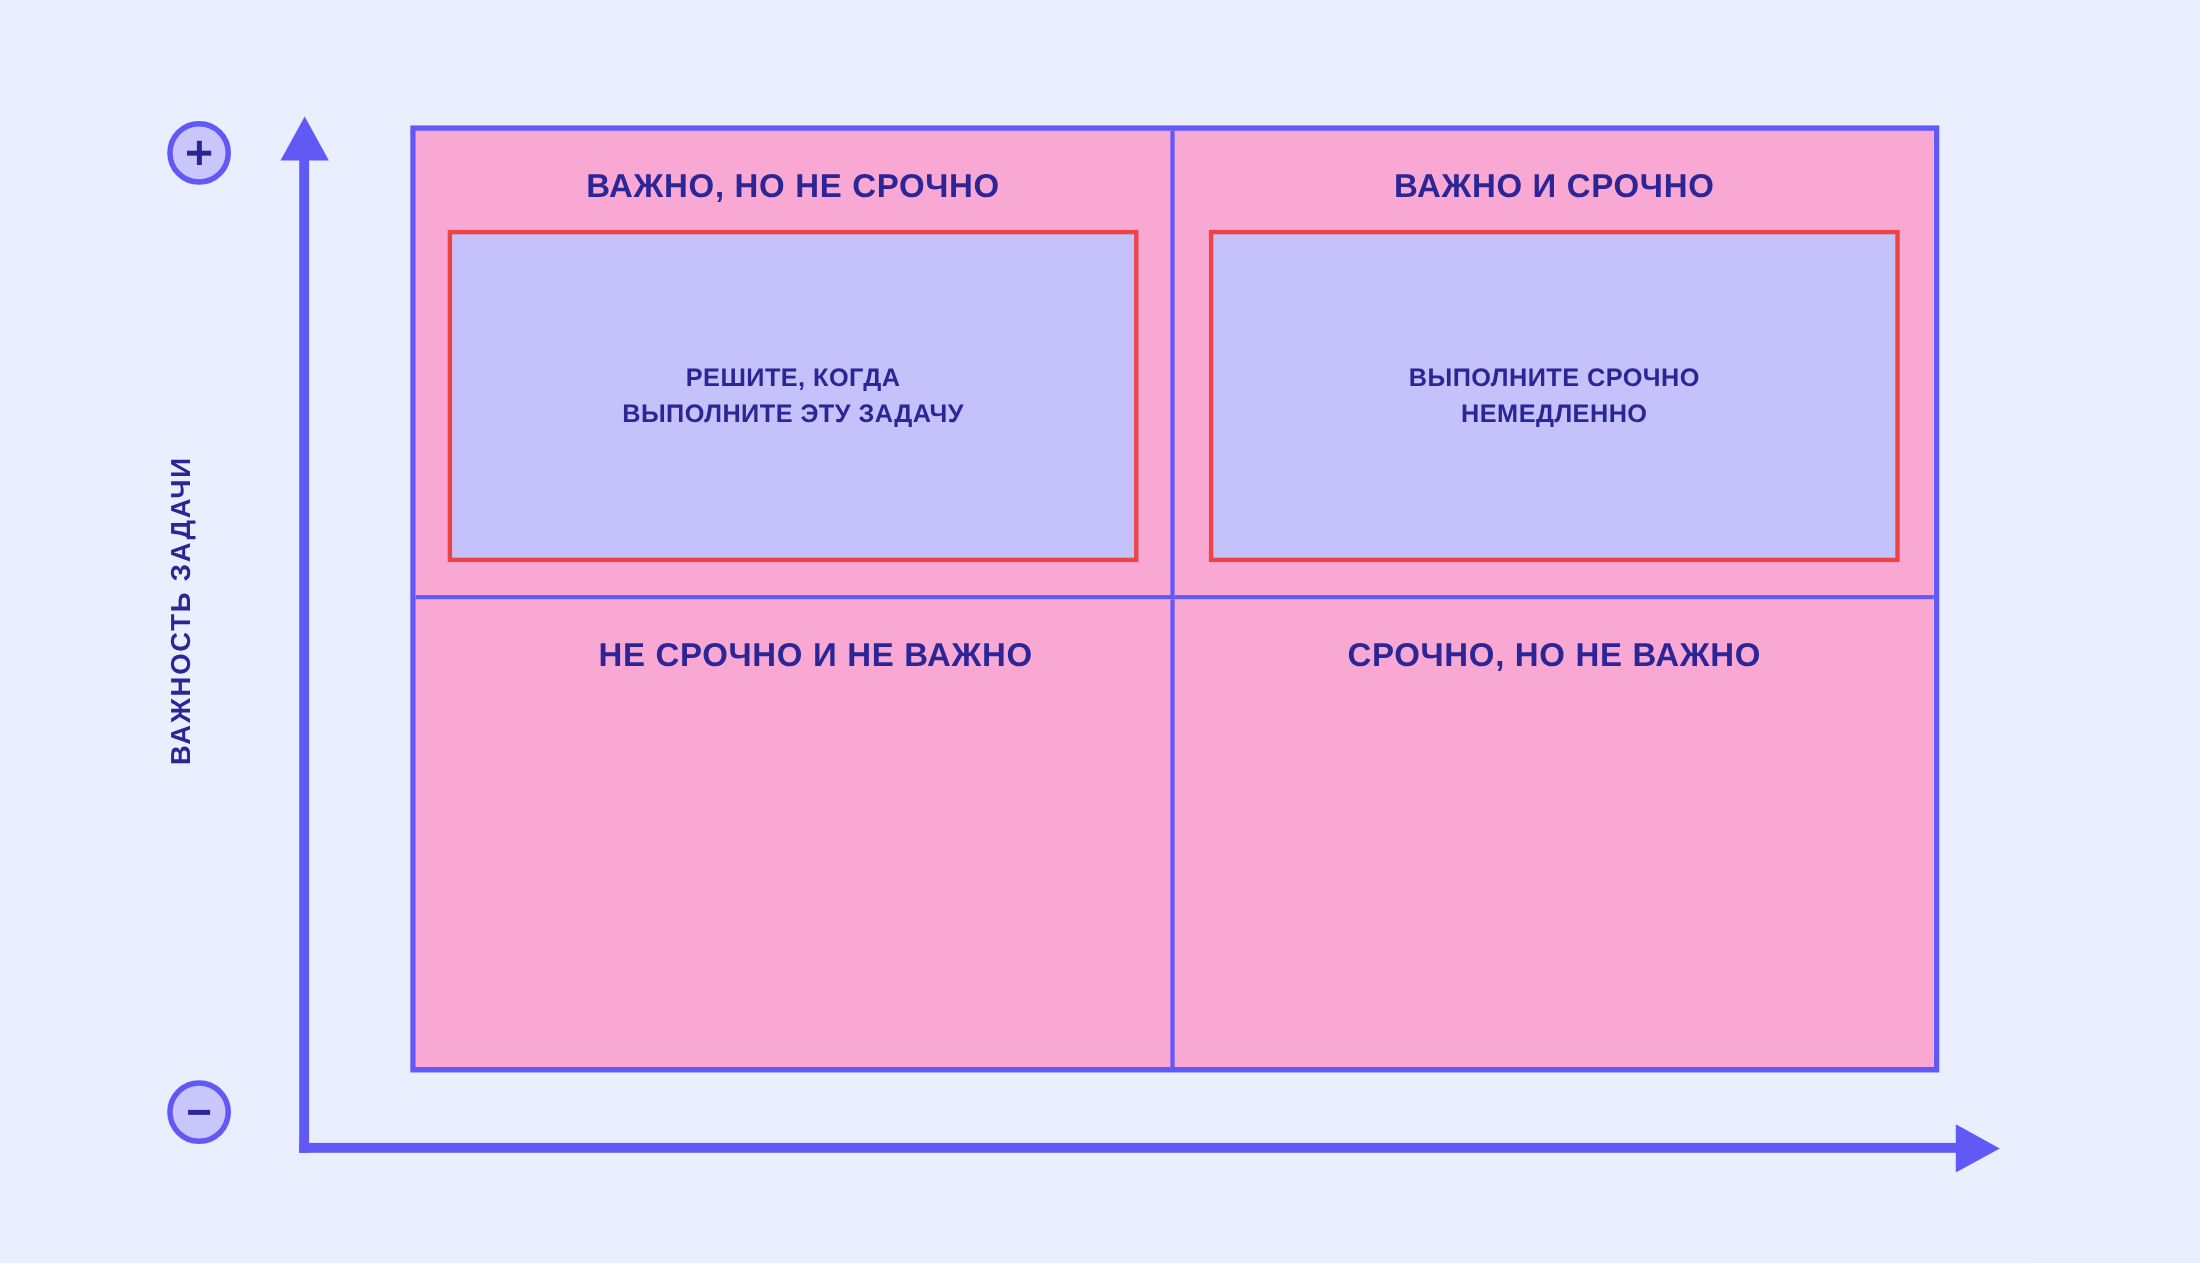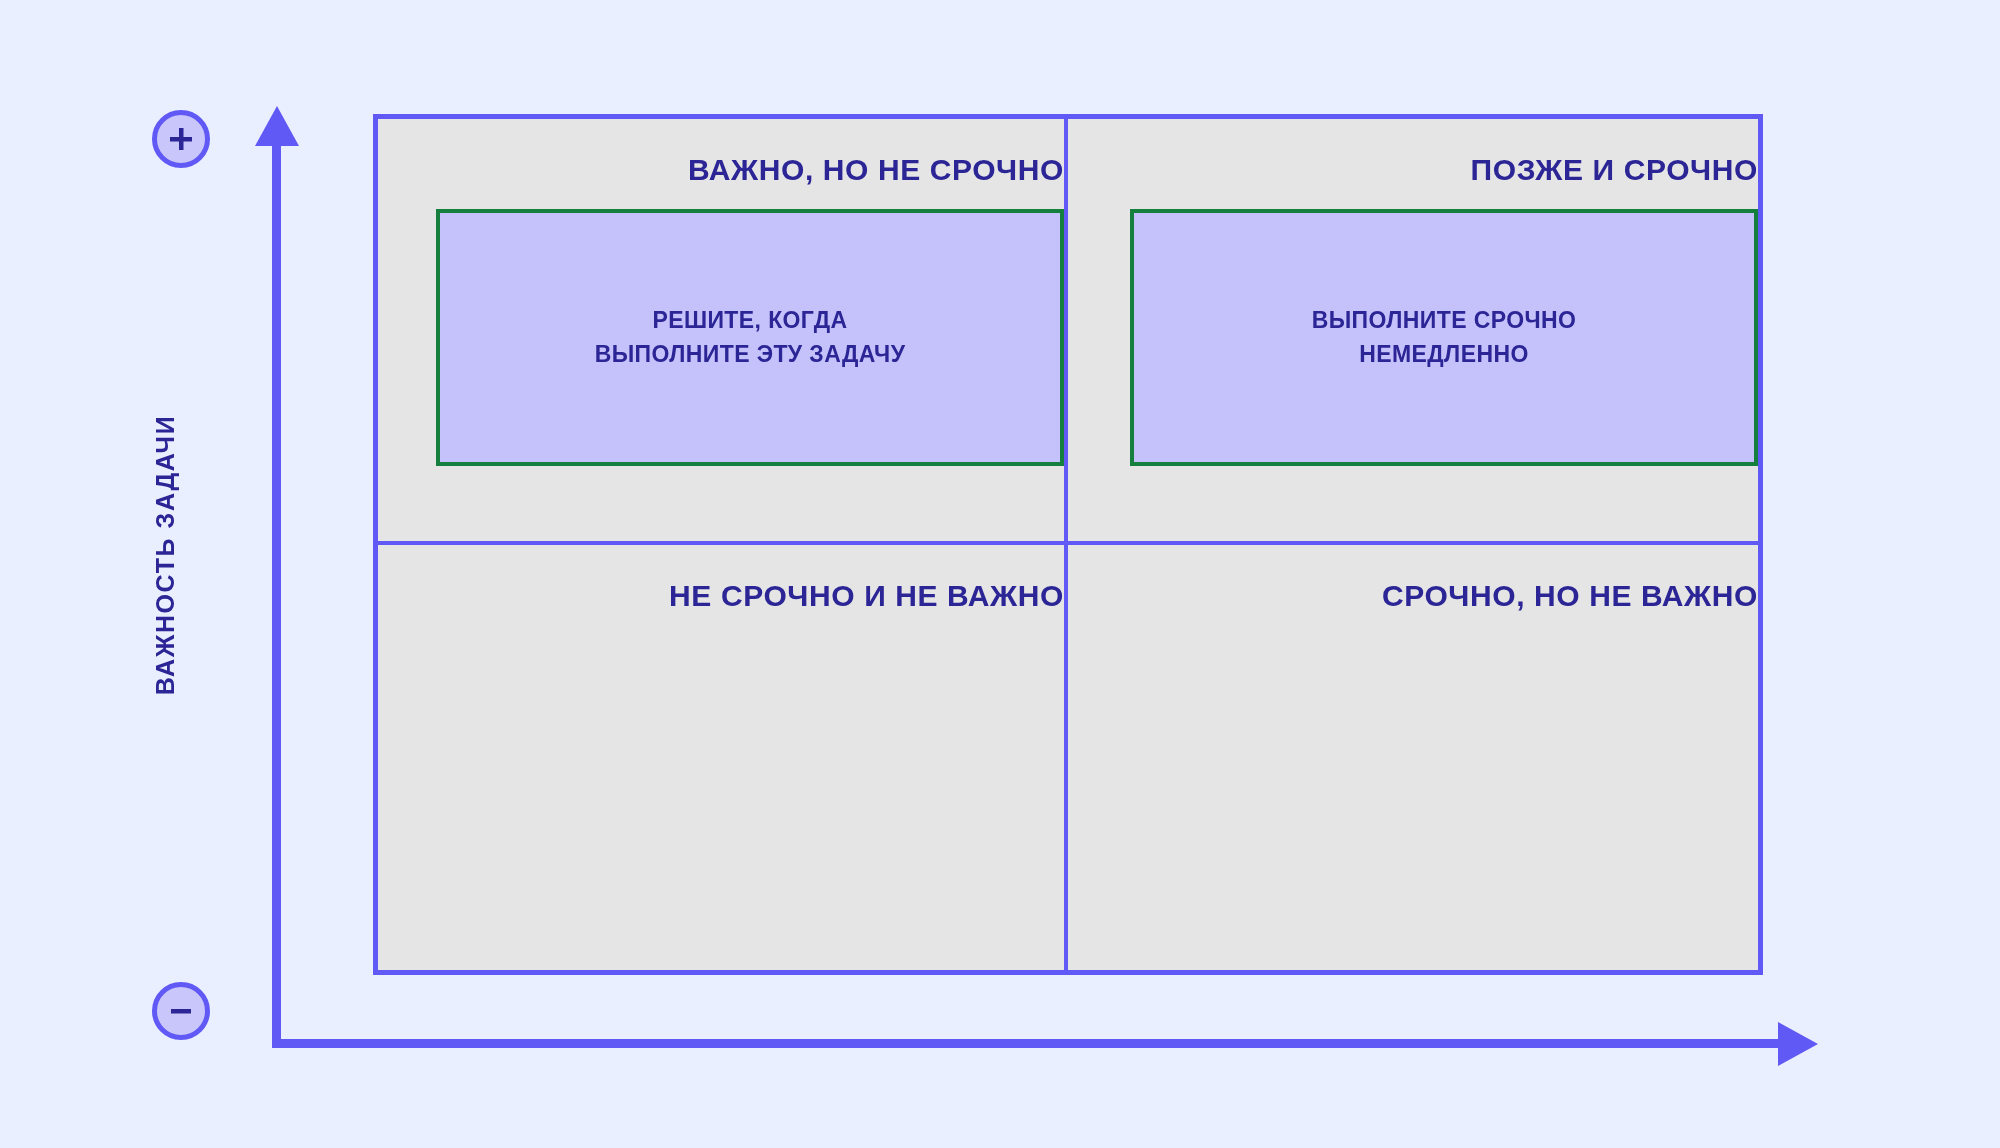--- a/index.html
+++ b/index.html
@@ -106,45 +106,45 @@
     background: #ffffff;
     display: grid;
     grid-template-columns: 1fr 1fr;
     grid-template-rows: 1fr 1fr;
   }
   .quadrant {
     position: relative;
     box-sizing: border-box;
     display: flex;
     flex-direction: column;
-    align-items: flex-end;
-    background: #e5e5e5;
+    align-items: center;
+    background: #f9a8d4;
   }
   .quadrant.q-tl { border-right: 4px solid #6159f5; border-bottom: 4px solid #6159f5; }
   .quadrant.q-tr { border-bottom: 4px solid #6159f5; }
   .quadrant.q-bl { border-right: 4px solid #6159f5; padding-left: 41px; }
   .quadrant.q-br { }
 
   .q-title {
     color: #2b2596;
     font-size: 30px;
     font-weight: bold;
     letter-spacing: 0.6px;
     text-align: center;
     margin-top: 34px;
     margin-bottom: 22px;
     white-space: nowrap;
   }
 
   .q-card {
     width: 628px;
-    height: 257px;
+    height: 302px;
     box-sizing: border-box;
     background: #c5c2fb;
-    border: 4px solid #15803d;
+    border: 4px solid #ef4444;
     display: flex;
     align-items: center;
     justify-content: center;
     text-align: center;
   }
   .q-card-text {
     color: #2b2596;
     font-size: 23px;
     font-weight: bold;
     line-height: 1.45;
@@ -186,21 +186,21 @@
 
     <div class="quadrant q-tl">
       <div class="q-title">ВАЖНО, НО НЕ СРОЧНО</div>
       <div class="q-card">
         <div class="q-card-text">РЕШИТЕ, КОГДА
 ВЫПОЛНИТЕ ЭТУ ЗАДАЧУ</div>
       </div>
     </div>
 
     <div class="quadrant q-tr">
-      <div class="q-title">ПОЗЖЕ И СРОЧНО</div>
+      <div class="q-title">ВАЖНО И СРОЧНО</div>
       <div class="q-card">
         <div class="q-card-text">ВЫПОЛНИТЕ СРОЧНО
 НЕМЕДЛЕННО</div>
       </div>
     </div>
 
     <div class="quadrant q-bl">
       <div class="q-title">НЕ СРОЧНО И НЕ ВАЖНО</div>
     </div>
 

